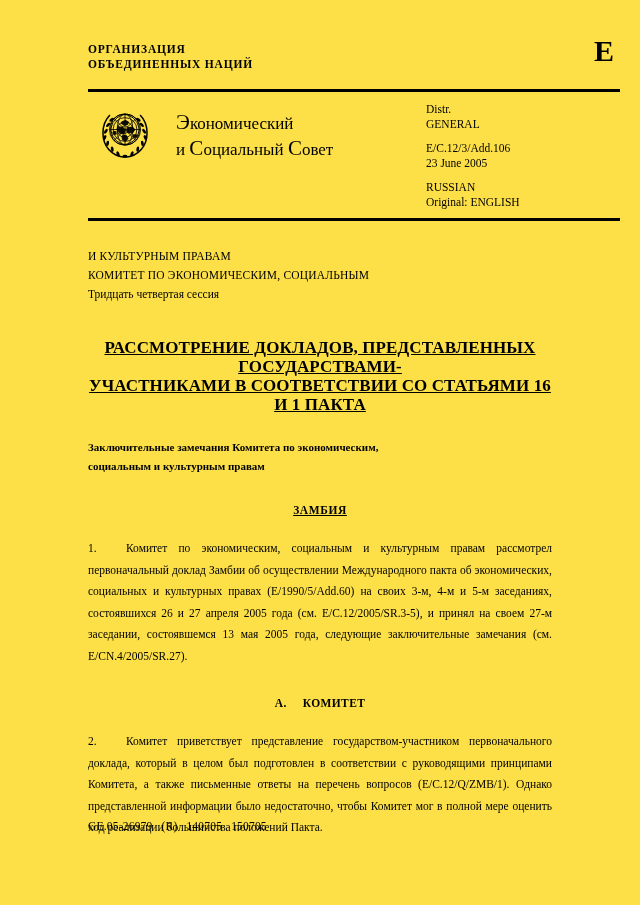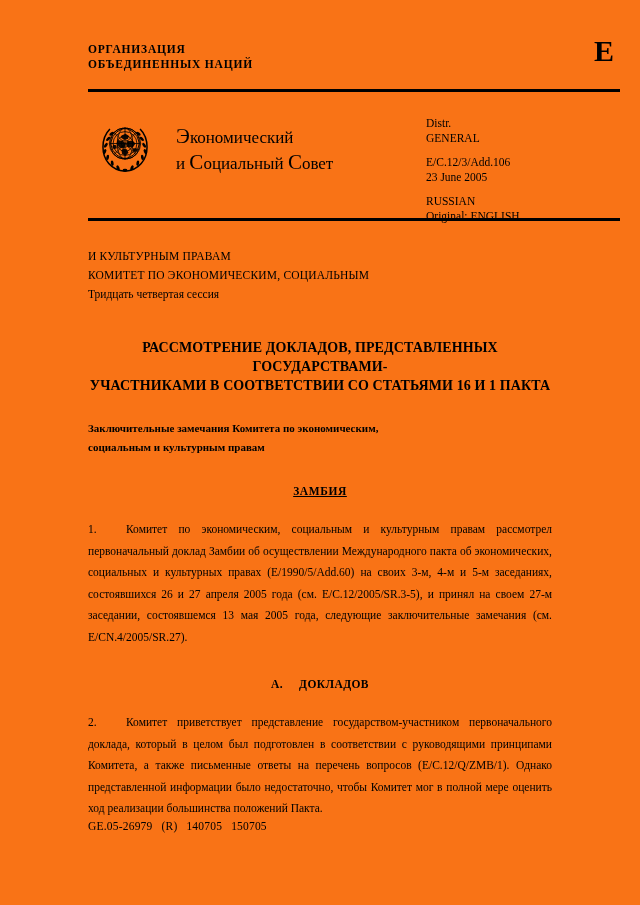--- a/index.html
+++ b/index.html
@@ -9,21 +9,21 @@
   }
   body {
     font-family: "Liberation Serif", "DejaVu Serif", serif;
     color: #000000;
   }
   .page {
     position: relative;
     width: 640px;
     height: 905px;
     margin: 0 auto;
-    background: #f97316;
+    background: #fde047;
     overflow: hidden;
     box-sizing: border-box;
   }
   .content {
     position: absolute;
     left: 88px;
     top: 0;
     width: 464px;
   }
 
@@ -57,21 +57,20 @@
     border-top: 3px solid #000;
     margin: 0;
   }
   .rule-wrap-1 { position: absolute; left: 88px; top: 89px; }
   .rule-wrap-2 { position: absolute; left: 88px; top: 218px; }
 
   
   .band {
     position: relative;
     height: 112px;
-    margin-top: 14px;
   }
   .emblem {
     position: absolute;
     left: 8px;
     top: 12px;
     width: 58px;
     height: 58px;
   }
   .council-title {
     position: absolute;
@@ -103,23 +102,24 @@
     font-size: 11.5px;
     line-height: 19px;
   }
   .committee .upper { letter-spacing: 0.2px; }
 
   
   .doc-title {
     margin-top: 34px;
     text-align: center;
     font-weight: bold;
-    font-size: 14px;
+    font-size: 17px;
     line-height: 19px;
     letter-spacing: 0.1px;
+    text-decoration: underline;
   }
   .doc-subtitle {
     margin-top: 24px;
     text-align: left;
     font-weight: bold;
     font-size: 11px;
     line-height: 19px;
   }
   .country {
     margin-top: 28px;
@@ -272,21 +272,21 @@
       <div>социальным и культурным правам</div>
     </div>
 
     <div class="country">ЗАМБИЯ</div>
 
     <div class="para">
       <span class="num">1.</span><span>Комитет по экономическим, социальным и культурным правам рассмотрел первоначальный доклад Замбии об осуществлении Международного пакта об экономических, социальных и культурных правах (E/1990/5/Add.60) на своих 3-м, 4-м и 5-м заседаниях, состоявшихся 26 и 27 апреля 2005 года (см. E/C.12/2005/SR.3-5), и принял на своем 27-м заседании, состоявшемся 13 мая 2005 года, следующие заключительные замечания (см. E/CN.4/2005/SR.27).</span>
     </div>
 
     <div class="section-heading">
-      <span class="sec-letter">A.</span><span>ДОКЛАДОВ</span>
+      <span class="sec-letter">A.</span><span>КОМИТЕТ</span>
     </div>
 
     <div class="para">
       <span class="num">2.</span><span>Комитет приветствует представление государством-участником первоначального доклада, который в целом был подготовлен в соответствии с руководящими принципами Комитета, а также письменные ответы на перечень вопросов (E/C.12/Q/ZMB/1).  Однако представленной информации было недостаточно, чтобы Комитет мог в полной мере оценить ход реализации большинства положений Пакта.</span>
     </div>
 
   </div>
 
   <div class="footer">
     <span>GE.05-26979</span><span class="sp"></span><span>(R)</span><span class="sp"></span><span>140705</span><span class="sp"></span><span>150705</span>

